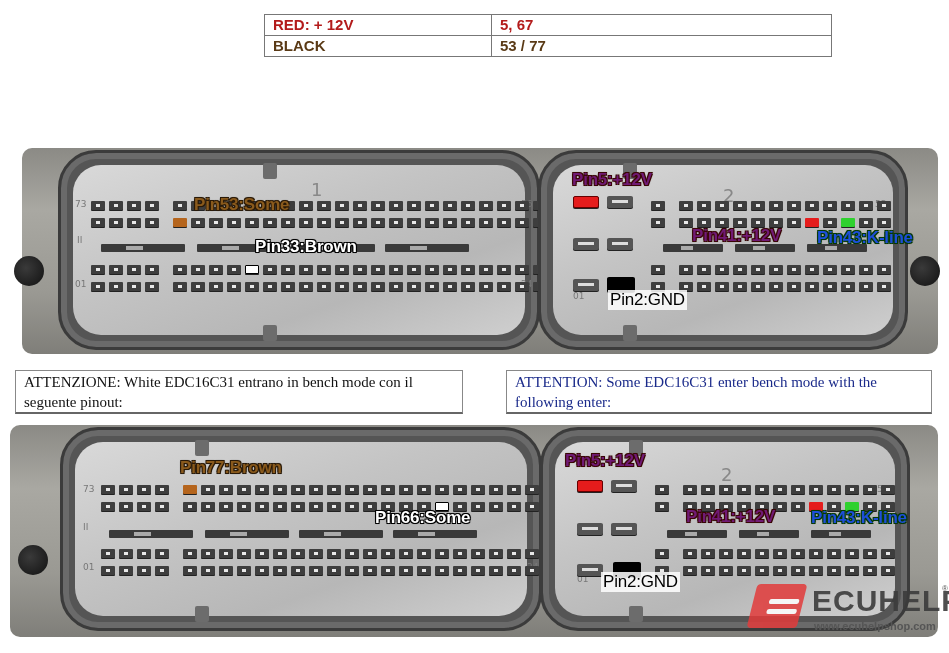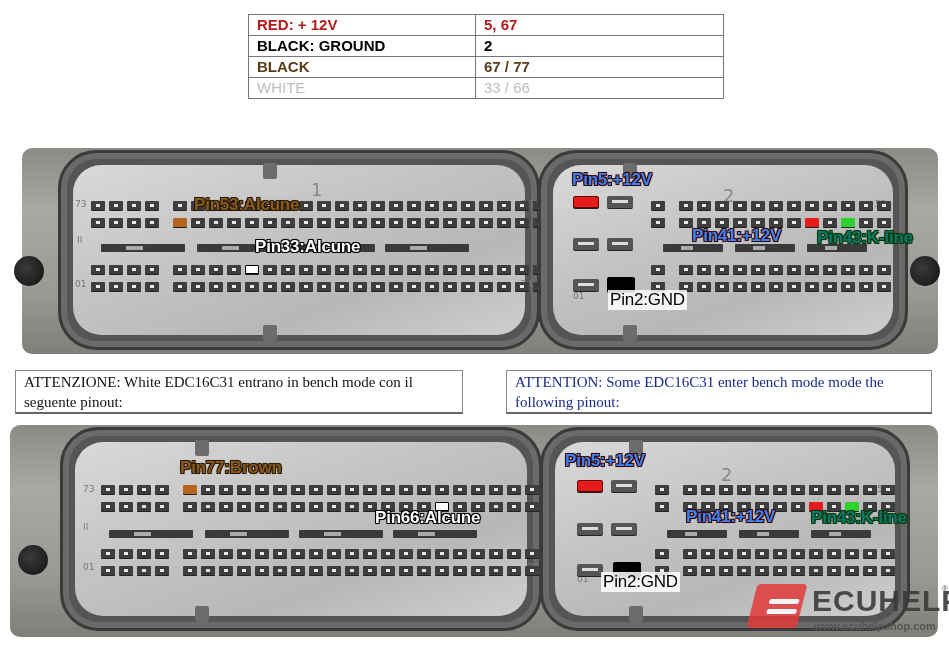--- a/index.html
+++ b/index.html
@@ -1,21 +1,21 @@
 <!DOCTYPE html>
 <html><head>
 <meta charset="utf-8">
 <style>
   * { box-sizing: border-box; margin: 0; padding: 0; }
   html, body { width: 949px; height: 653px; background: #ffffff; overflow: hidden; }
   body { position: relative; font-family: "Liberation Sans", sans-serif; }
 
   
   .legend {
-    position: absolute; left: 248px; top: 14px; width: 476px;
+    position: absolute; left: 264px; top: 14px; width: 568px;
     border-collapse: collapse; border: 1px solid #555;
   }
   .legend td {
     border: 1px solid #777; height: 21px; padding: 0 8px;
     font-weight: bold; font-size: 15px; line-height: 20px;
   }
   .legend td.c1 { width: 227px; }
 
   
   .ecu { position: absolute; }
@@ -71,22 +71,22 @@
   .conn-num {
     position: absolute; font-size: 18px; color: #888; font-family: "DejaVu Sans", sans-serif;
   }
 
   .pin-label {
     position: absolute; font-weight: bold; font-size: 17px; white-space: nowrap;
     font-family: "Liberation Sans", sans-serif; letter-spacing: -0.2px;
   }
   .lbl-brown { color: #8a5a1c; text-shadow: -1px -1px 0 #2a1a08, 1px -1px 0 #2a1a08, -1px 1px 0 #2a1a08, 1px 1px 0 #2a1a08, 0 0 2px #000; }
   .lbl-white { color: #ffffff; text-shadow: -1px -1px 0 #000, 1px -1px 0 #000, -1px 1px 0 #000, 1px 1px 0 #000, 0 0 2px #000; }
-  .lbl-red { color: #3b82f6; text-shadow: -1px -1px 0 #3a0505, 1px -1px 0 #3a0505, -1px 1px 0 #3a0505, 1px 1px 0 #3a0505, 0 0 2px #000; }
-  .lbl-green { color: #0f766e; text-shadow: -1px -1px 0 #053a05, 1px -1px 0 #053a05, -1px 1px 0 #053a05, 1px 1px 0 #053a05, 0 0 2px #000; }
+  .lbl-red { color: #701a75; text-shadow: -1px -1px 0 #3a0505, 1px -1px 0 #3a0505, -1px 1px 0 #3a0505, 1px 1px 0 #3a0505, 0 0 2px #000; }
+  .lbl-green { color: #1d4ed8; text-shadow: -1px -1px 0 #053a05, 1px -1px 0 #053a05, -1px 1px 0 #053a05, 1px 1px 0 #053a05, 0 0 2px #000; }
   .lbl-black { color: #000; background: rgba(255,255,255,0.85); padding: 0 2px; font-weight: normal; font-size: 17px; }
 
   
   .note {
     position: absolute; top: 370px; height: 44px;
     border: 1px solid #888; border-bottom: 2px solid #666;
     font-family: "Liberation Serif", serif; font-size: 15px; line-height: 20px;
     padding: 1px 8px;
   }
 
@@ -111,30 +111,22 @@
 </head>
 <body>
 
 <table class="legend">
   <tbody>
     <tr>
       <td class="c1" style="color:#b31b1b">RED: + 12V</td>
       <td style="color:#b31b1b">5, 67</td>
     </tr>
     <tr>
-      <td class="c1" style="color:#000">BLACK: GROUND</td>
-      <td style="color:#000">2</td>
-    </tr>
-    <tr>
       <td class="c1" style="color:#5a3a16">BLACK</td>
-      <td style="color:#5a3a16">67 / 77</td>
-    </tr>
-    <tr>
-      <td class="c1" style="color:#bdbdbd;font-weight:normal">WHITE</td>
-      <td style="color:#bdbdbd;font-weight:normal">33 / 66</td>
+      <td style="color:#5a3a16">53 / 77</td>
     </tr>
   </tbody>
 </table>
 
 <div class="ecu" style="left:22px; top:148px; width:916px; height:206px;">
   <div class="ecu-housing"></div>
   <div class="mount-hole" style="left:-8px; top:108px;"></div>
   <div class="mount-hole" style="left:888px; top:108px;"></div>
 
   <div class="shroud" style="left:36px; top:2px; width:482px; height:200px;">
@@ -342,29 +334,29 @@
           <div class="pin"></div>
           <div class="pin"></div>
           <div class="pin"></div>
           <div class="pin"></div>
           <div class="pin"></div>
       </div>
     </div>
   </div>
 </div>
 
-<span class="pin-label lbl-brown" style="left:194px; top:195px;">Pin53:Alcune</span>
-<span class="pin-label lbl-white" style="left:255px; top:237px;">Pin33:Alcune</span>
+<span class="pin-label lbl-brown" style="left:194px; top:195px;">Pin53:Some</span>
+<span class="pin-label lbl-white" style="left:255px; top:237px;">Pin33:Brown</span>
 <span class="pin-label lbl-red" style="left:572px; top:170px;">Pin5:+12V</span>
 <span class="pin-label lbl-red" style="left:692px; top:226px;">Pin41:+12V</span>
 <span class="pin-label lbl-green" style="left:817px; top:228px;">Pin43:K-line</span>
 <span class="pin-label lbl-black" style="left:608px; top:290px;">Pin2:GND</span>
 
 <div class="note" style="left:15px; width:448px; color:#111;">ATTENZIONE: White EDC16C31 entrano in bench mode con il seguente pinout:</div>
-<div class="note" style="left:506px; width:426px; color:#1a2a8a;">ATTENTION: Some EDC16C31 enter bench mode mode the following pinout:</div>
+<div class="note" style="left:506px; width:426px; color:#1a2a8a;">ATTENTION: Some EDC16C31 enter bench mode with the following enter:</div>
 
 <div class="ecu" style="left:10px; top:425px; width:928px; height:212px;">
   <div class="ecu-housing"></div>
   <div class="mount-hole" style="left:8px; top:120px;"></div>
 
   <div class="shroud" style="left:50px; top:2px; width:482px; height:204px;">
     <div class="face">
       <div class="tab" style="left:120px; top:-2px;"></div>
       <div class="tab" style="left:120px; top:164px;"></div>
       <span class="tiny-label" style="left:8px; top:42px;">73</span>
@@ -568,21 +560,21 @@
           <div class="pin"></div>
           <div class="pin"></div>
           <div class="pin"></div>
           <div class="pin"></div>
       </div>
     </div>
   </div>
 </div>
 
 <span class="pin-label lbl-brown" style="left:180px; top:458px;">Pin77:Brown</span>
-<span class="pin-label lbl-white" style="left:375px; top:508px;">Pin66:Alcune</span>
+<span class="pin-label lbl-white" style="left:375px; top:508px;">Pin66:Some</span>
 <span class="pin-label lbl-red" style="left:565px; top:451px;">Pin5:+12V</span>
 <span class="pin-label lbl-red" style="left:686px; top:507px;">Pin41:+12V</span>
 <span class="pin-label lbl-green" style="left:811px; top:508px;">Pin43:K-line</span>
 <span class="pin-label lbl-black" style="left:601px; top:572px;">Pin2:GND</span>
 
 <div class="watermark">
   <div class="wm-logo"></div>
   <span class="wm-text">ECUHELP</span>
   <span class="wm-reg">®</span>
   <span class="wm-url">www.ecuhelpshop.com</span>

